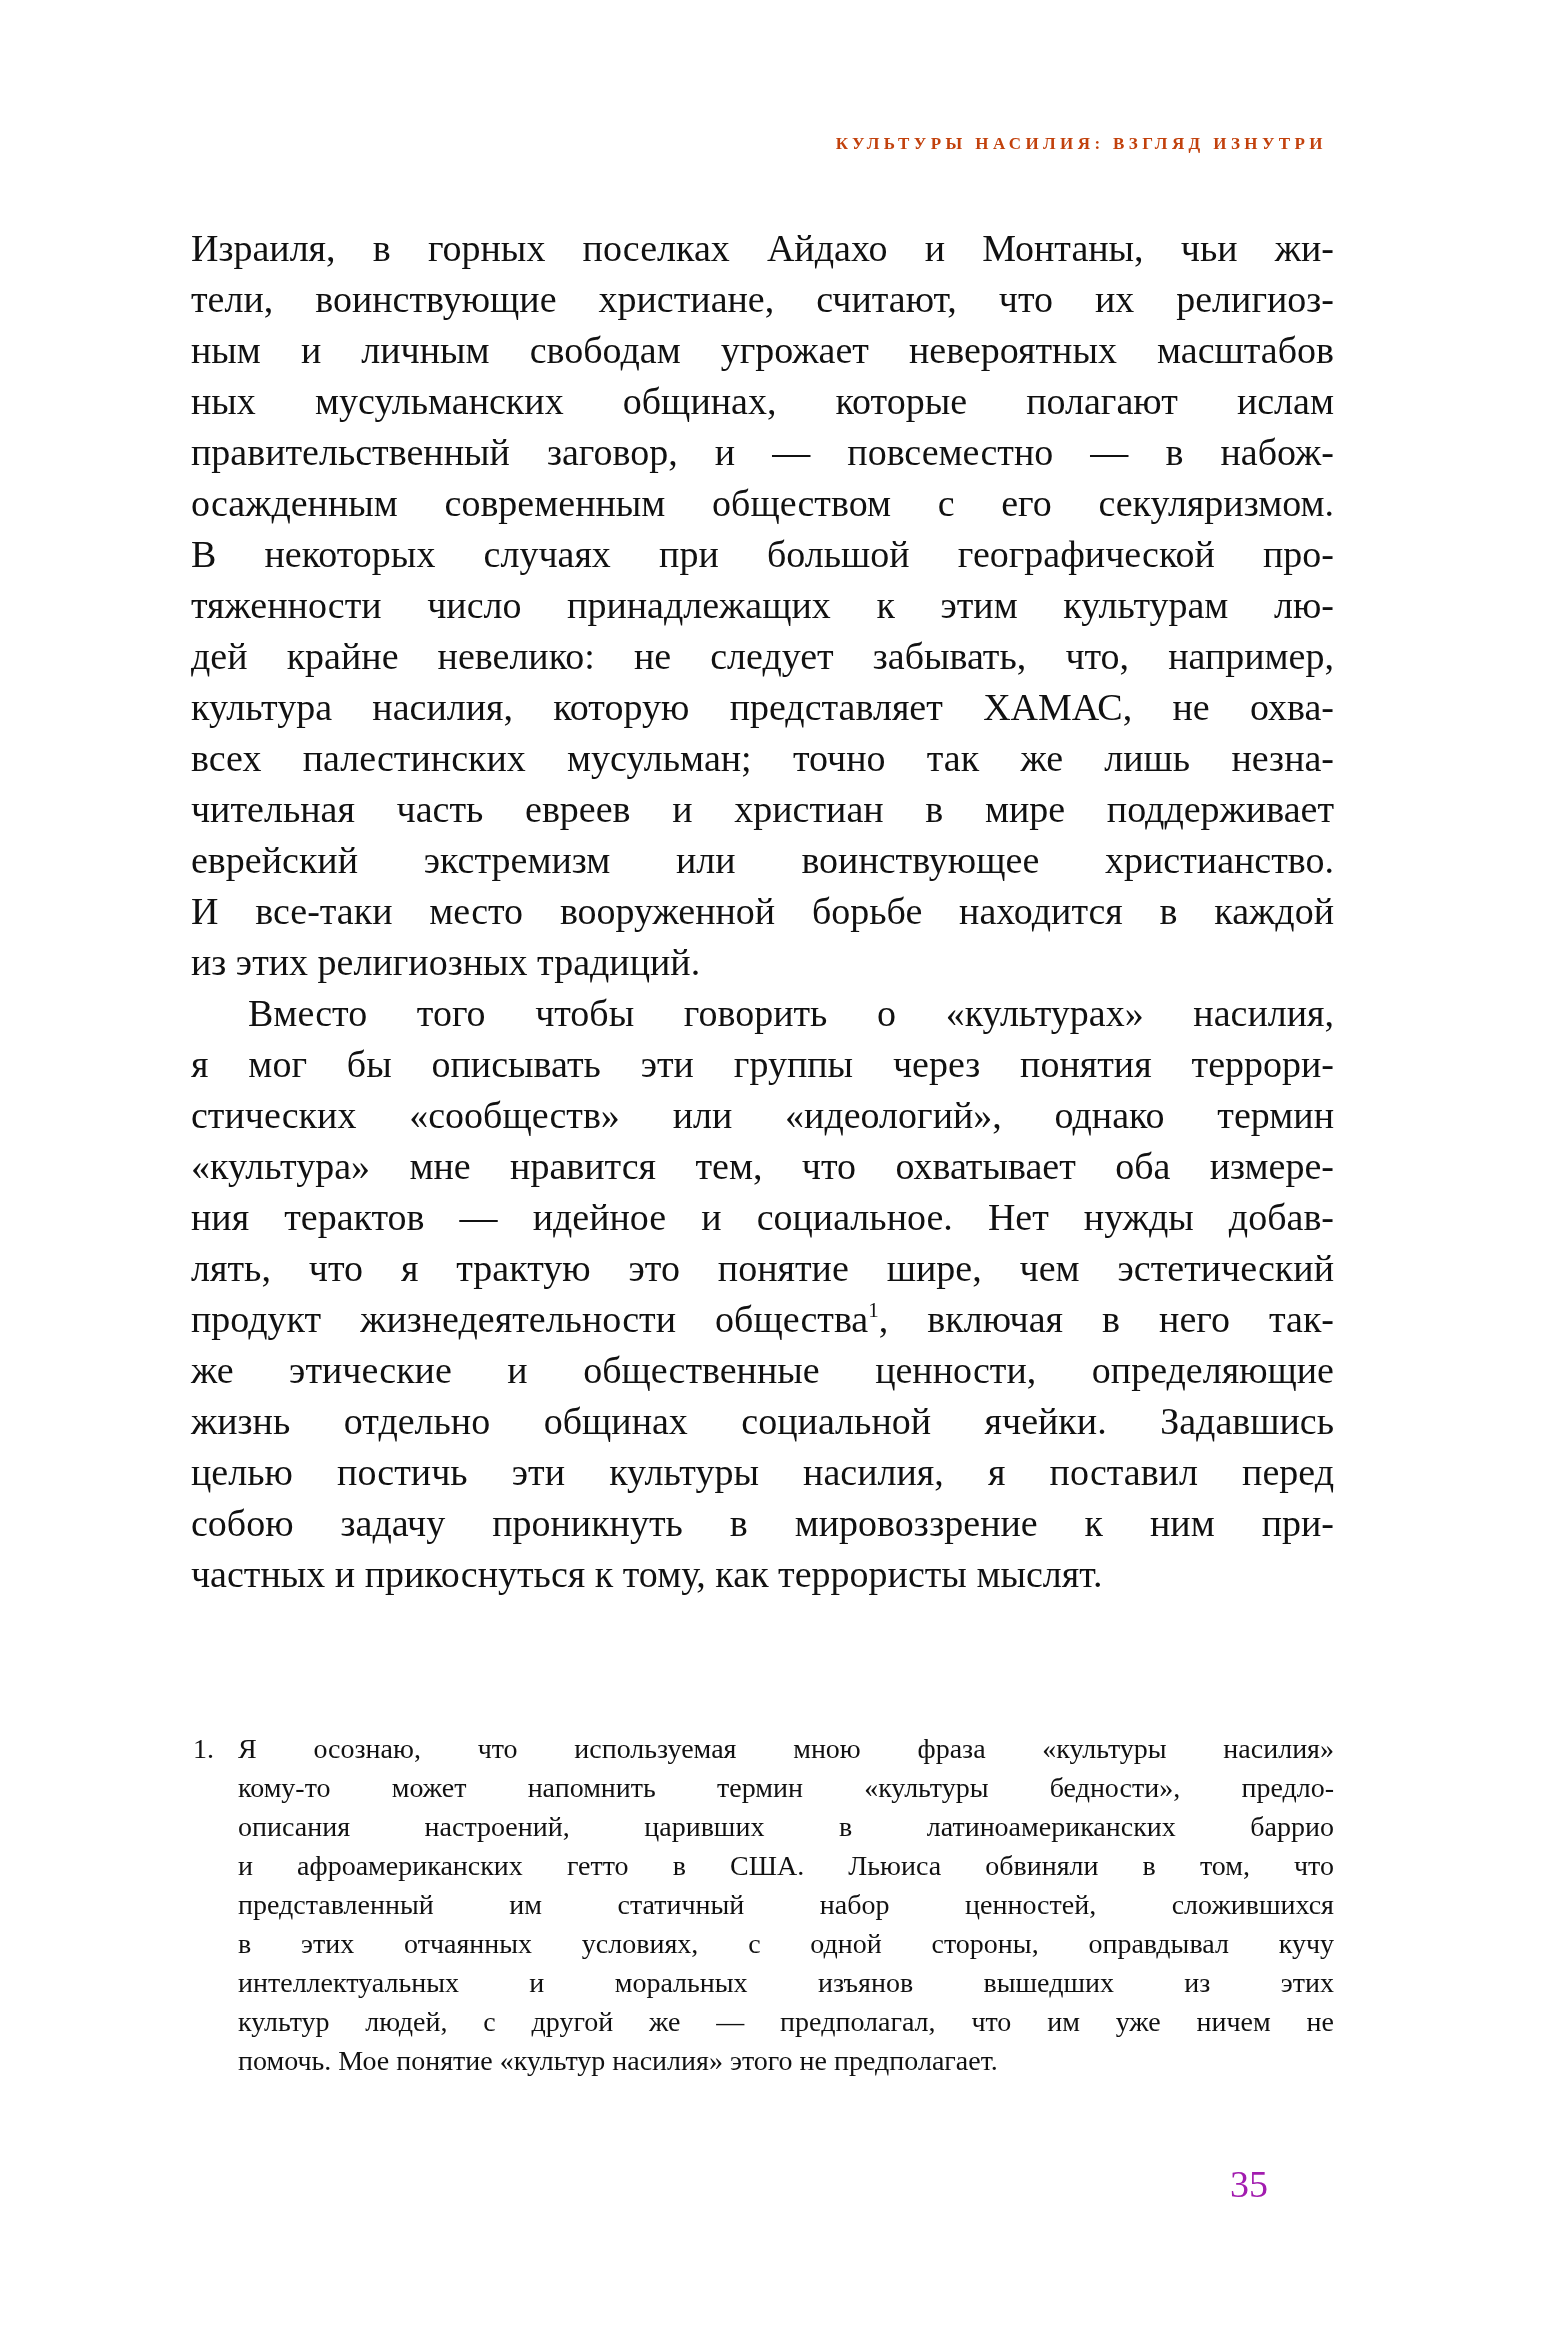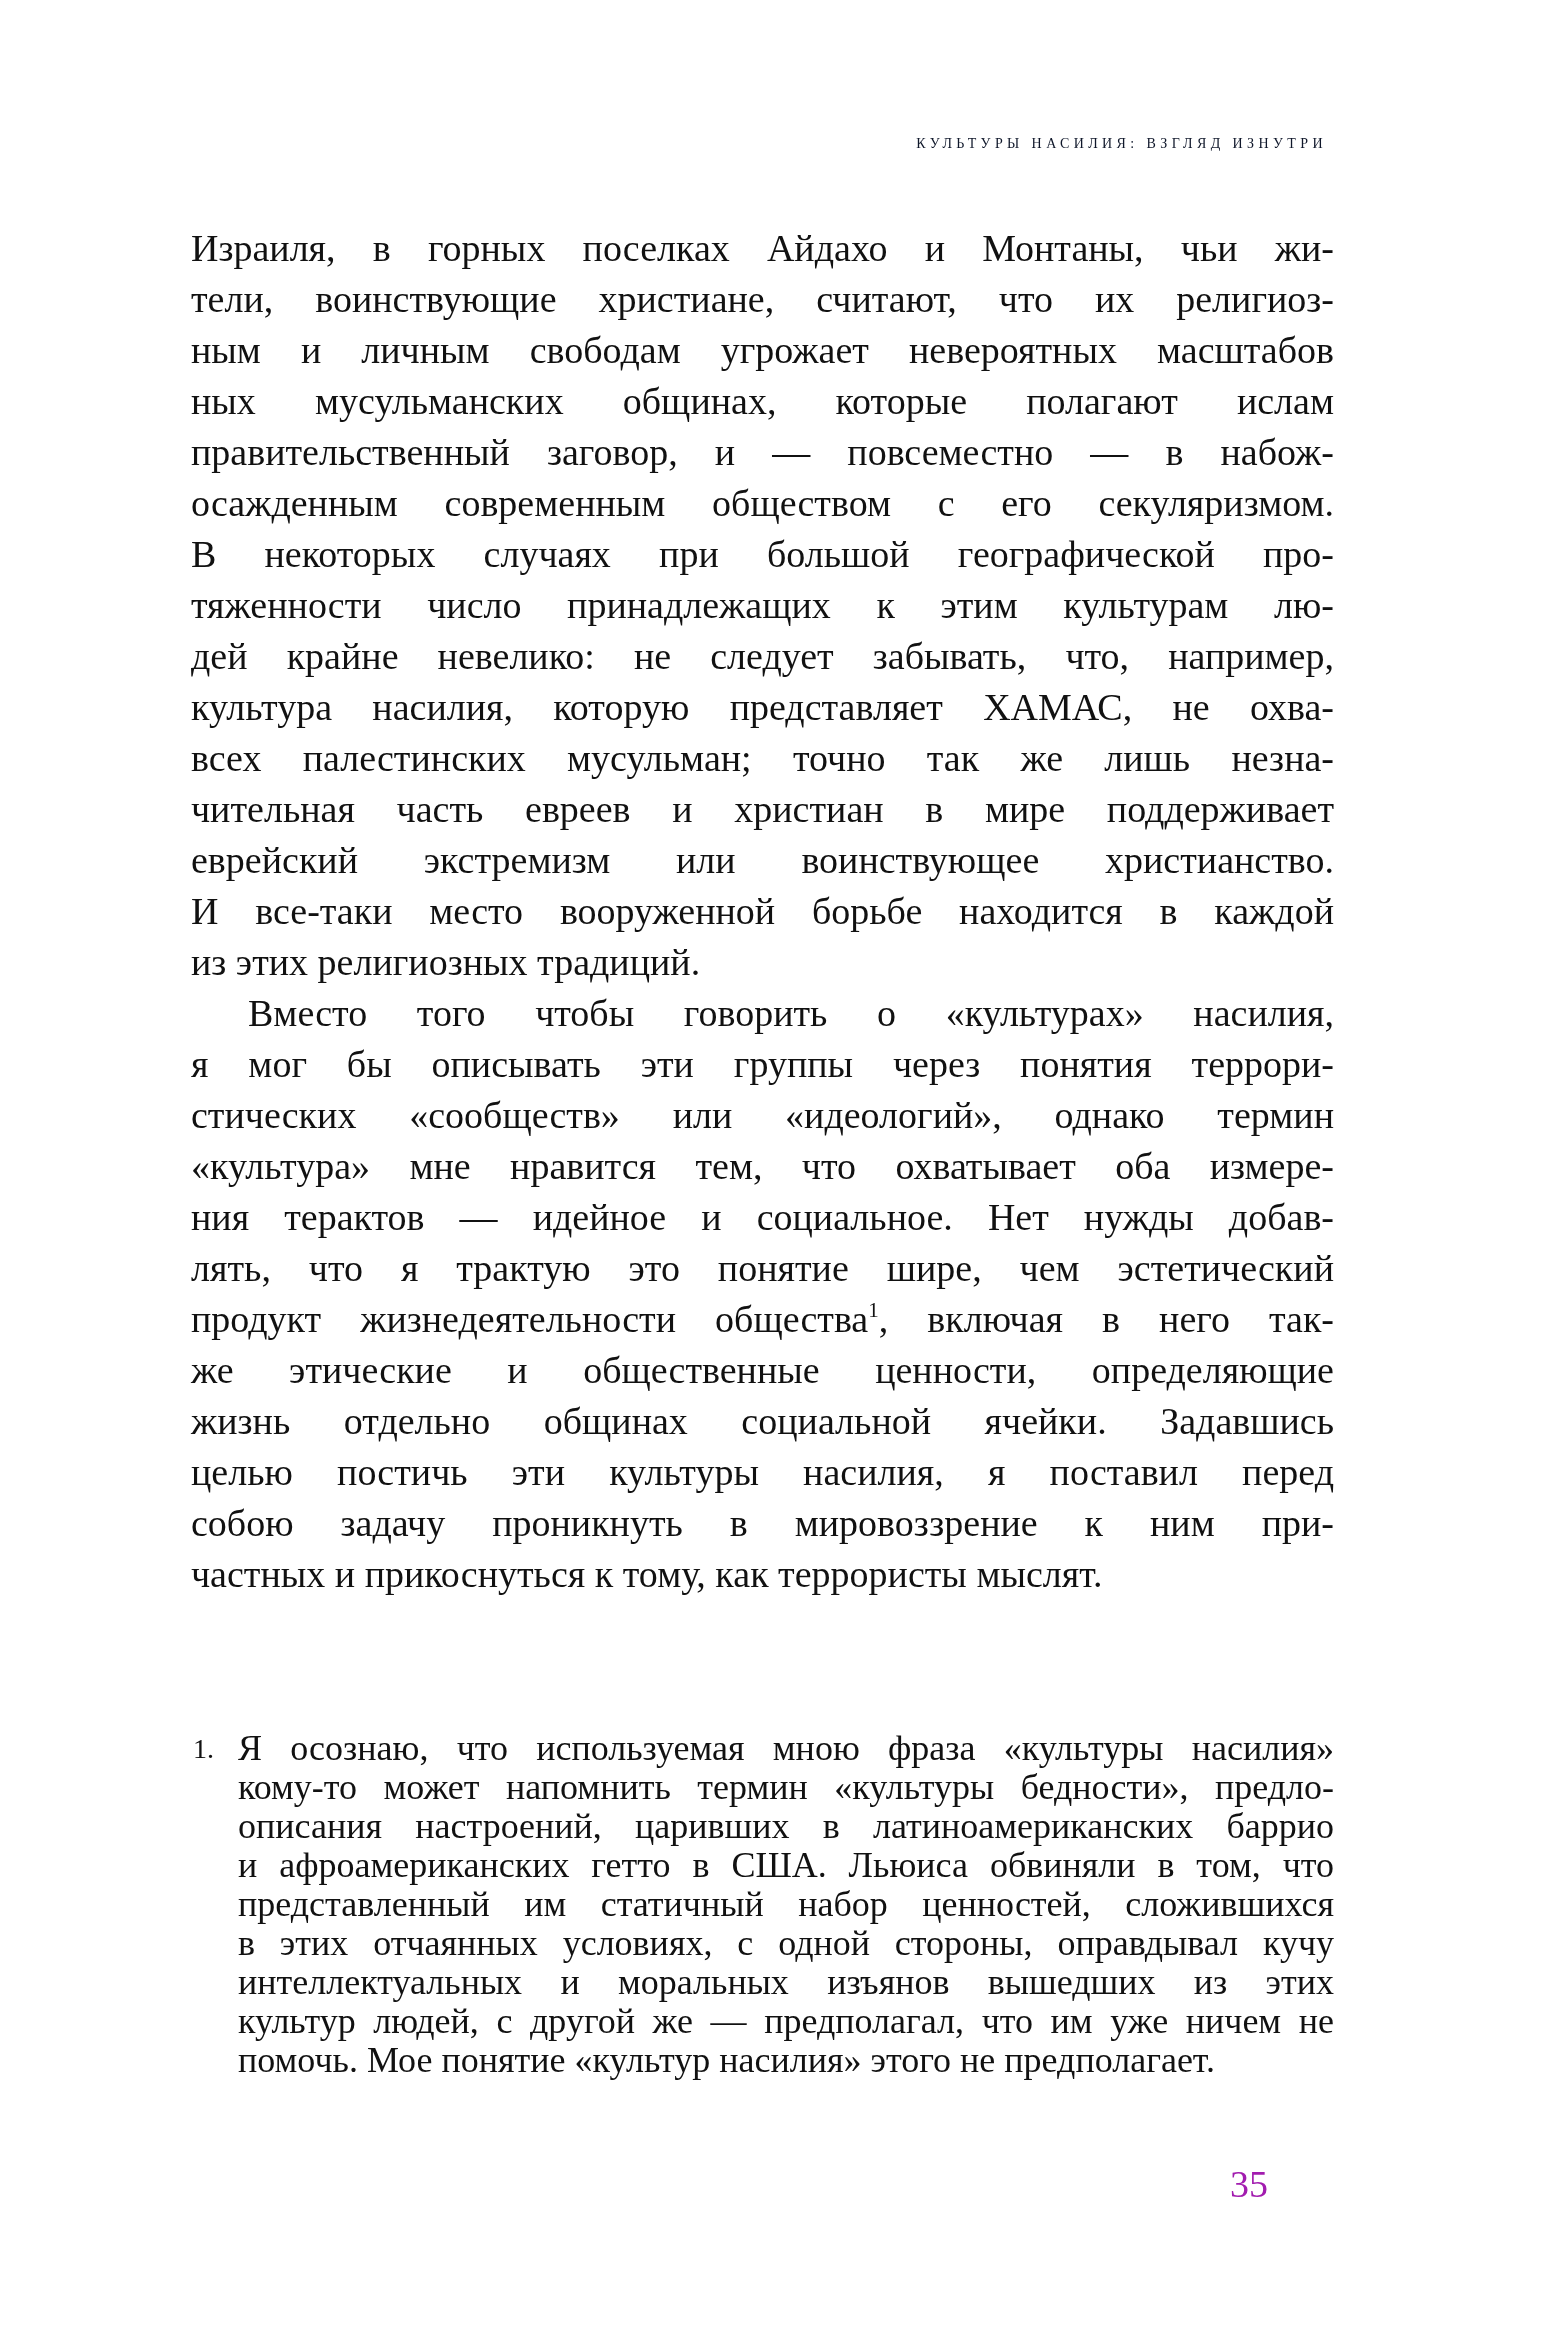--- a/index.html
+++ b/index.html
@@ -1,40 +1,40 @@
 <!DOCTYPE html>
 <html style="font-size:15px"><head>
 <meta charset="utf-8">
 <style>
   html, body { margin: 0; padding: 0; background: #ffffff; }
   body { width: 1565px; height: 2347px; position: relative; overflow: hidden; }
   .page { position: absolute; left: 0; top: 0; width: 1565px; height: 2347px; background: #ffffff; color: #111111; font-family: "Liberation Serif", "DejaVu Serif", serif; }
 
   .running-head {
     position: absolute; top: 132px; right: 238px;
-    font-size: 14px; letter-spacing: 4.4px; line-height: 23px;
-    color: #0f172a; white-space: nowrap;
+    font-size: 17px; letter-spacing: 4.4px; line-height: 23px;
+    color: #c2410c; white-space: nowrap; font-weight: bold;
   }
 
   .body-text { position: absolute; left: 191px; top: 223px; width: 1143px; }
   .line {
     display: block; height: 51px; line-height: 51px;
     font-size: 38px; white-space: nowrap;
     text-align: justify; text-align-last: justify;
   }
   .line.last { text-align: left; text-align-last: left; }
   .line.indent { padding-left: 57px; }
   .fnref { font-size: 21px; vertical-align: 15px; line-height: 0; }
 
   .footnote { position: absolute; left: 191px; top: 1729px; width: 1143px; }
   .fn-num { position: absolute; left: 1.9px; top: 0; font-size: 28px; line-height: 39px; }
   .fn-body { margin-left: 47px; width: 1096px; }
   .fn-line {
     display: block; height: 39px; line-height: 39px;
-    font-size: 36px; white-space: nowrap;
+    font-size: 28px; white-space: nowrap;
     text-align: justify; text-align-last: justify;
   }
   .fn-line.last { text-align: left; text-align-last: left; }
 
   .page-number { position: absolute; left: 1230px; top: 2162px; font-size: 38px; line-height: 45px; color: #a21caf; }
 </style>
 </head>
 <body>
 
 <div class="page">

